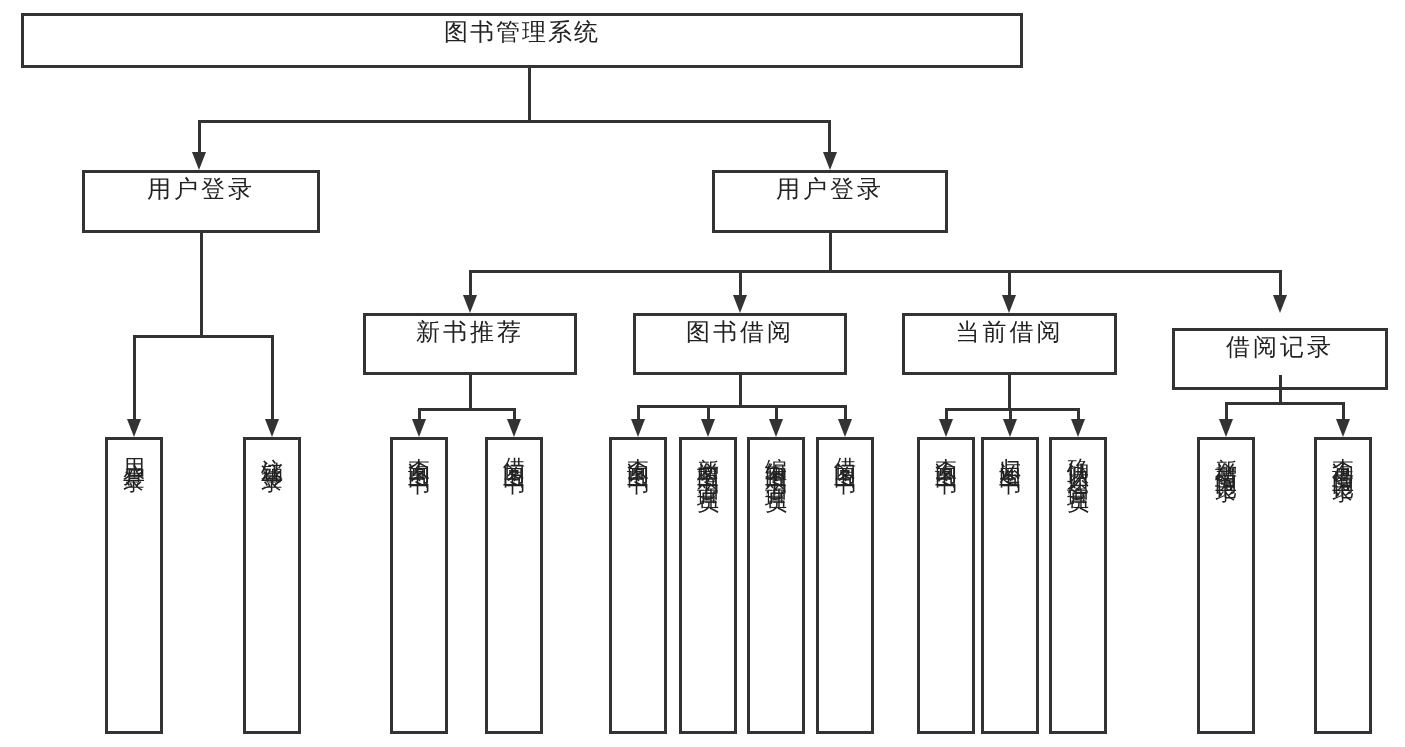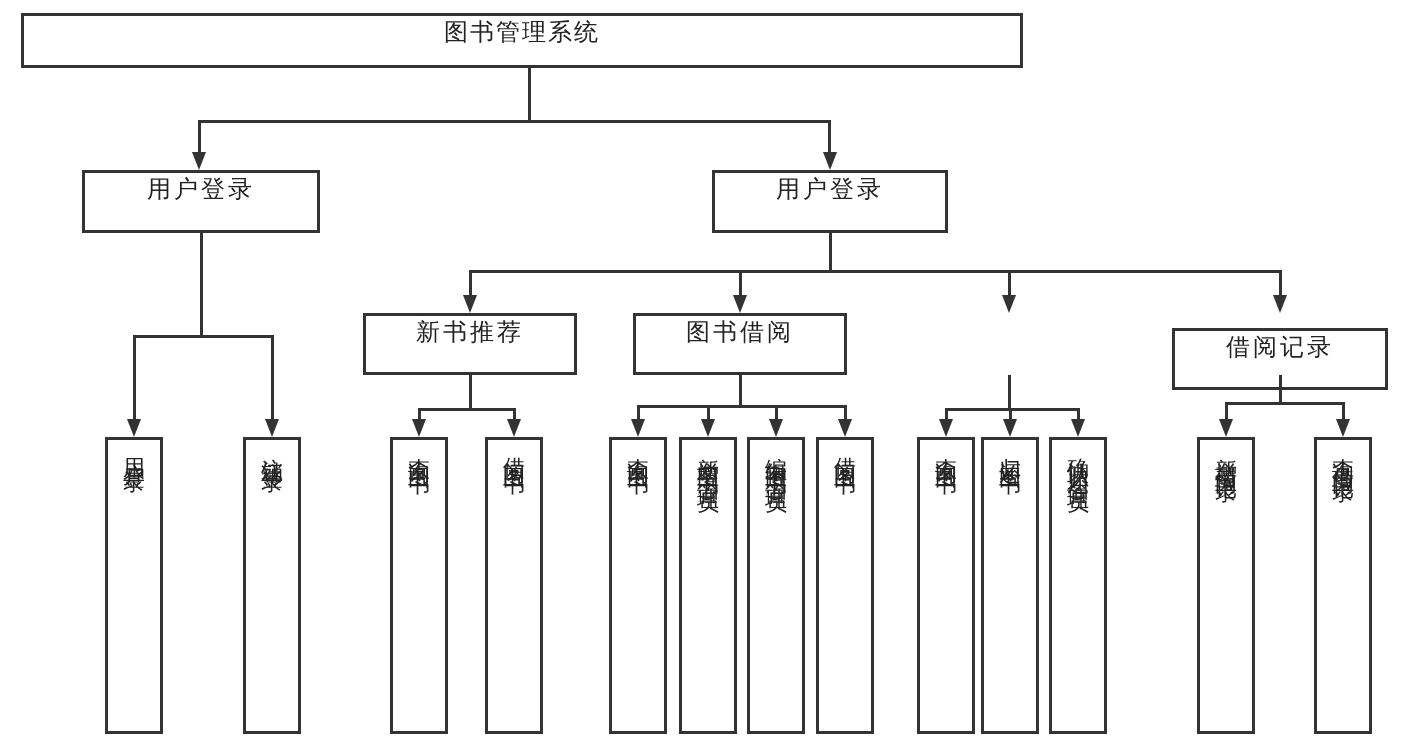--- a/index.html
+++ b/index.html
@@ -105,20 +105,23 @@
   <div class="arrow" style="left:1002px;top:295px;"></div>
   <div class="ln" style="left:1279px;top:270px;width:3px;height:26px;"></div>
   <div class="arrow" style="left:1273px;top:295px;"></div>
 
   <div class="box h" style="left:633px;top:313px;width:214px;height:62px;">
     <span>图书借阅</span>
   </div>
   <div class="box h" style="left:363px;top:313px;width:214px;height:62px;">
     <span>新书推荐</span>
   </div>
+  <div class="box h" style="left:902px;top:313px;width:215px;height:62px;">
+    <span>当前借阅</span>
+  </div>
   <div class="box h" style="left:1172px;top:313px;width:216px;height:62px;margin-top:15px;">
     <span>借阅记录</span>
   </div>
 
   <div class="ln" style="left:469px;top:375px;width:3px;height:33px;"></div>
   <div class="ln" style="left:418px;top:408px;width:98px;height:3px;"></div>
   <div class="ln" style="left:418px;top:408px;width:3px;height:12px;"></div>
   <div class="arrow" style="left:412px;top:419px;"></div>
   <div class="ln" style="left:513px;top:408px;width:3px;height:12px;"></div>
   <div class="arrow" style="left:507px;top:419px;"></div>

